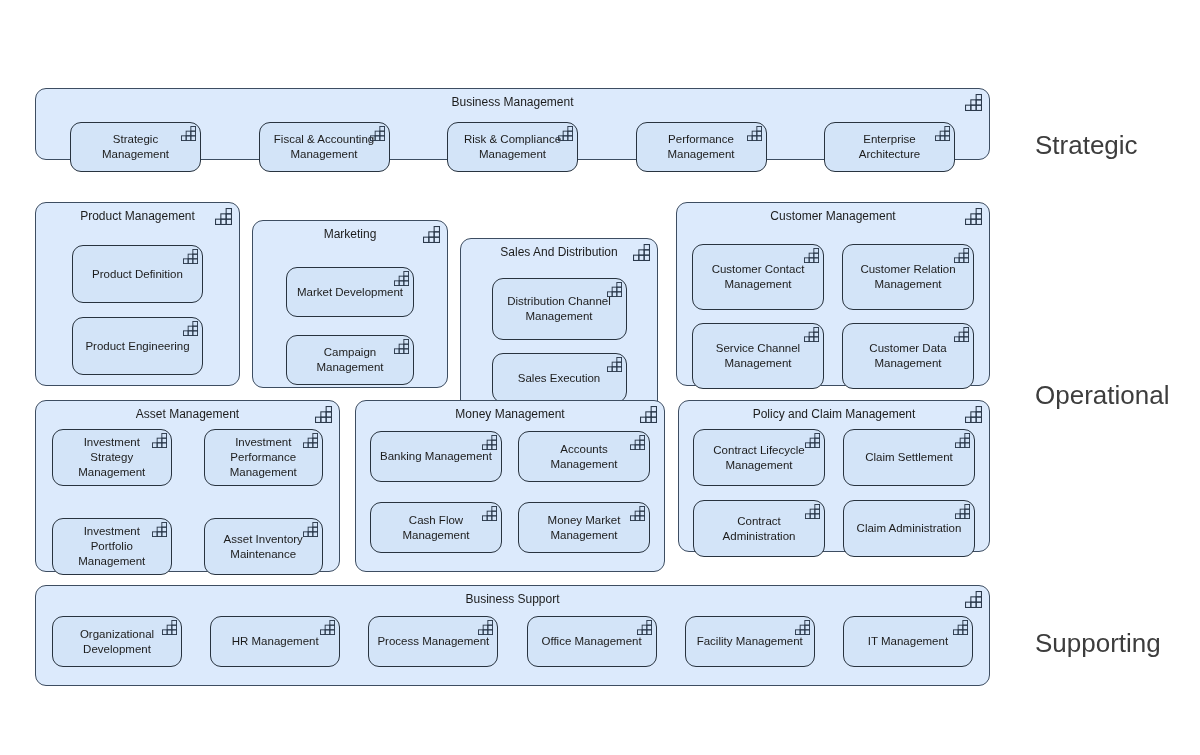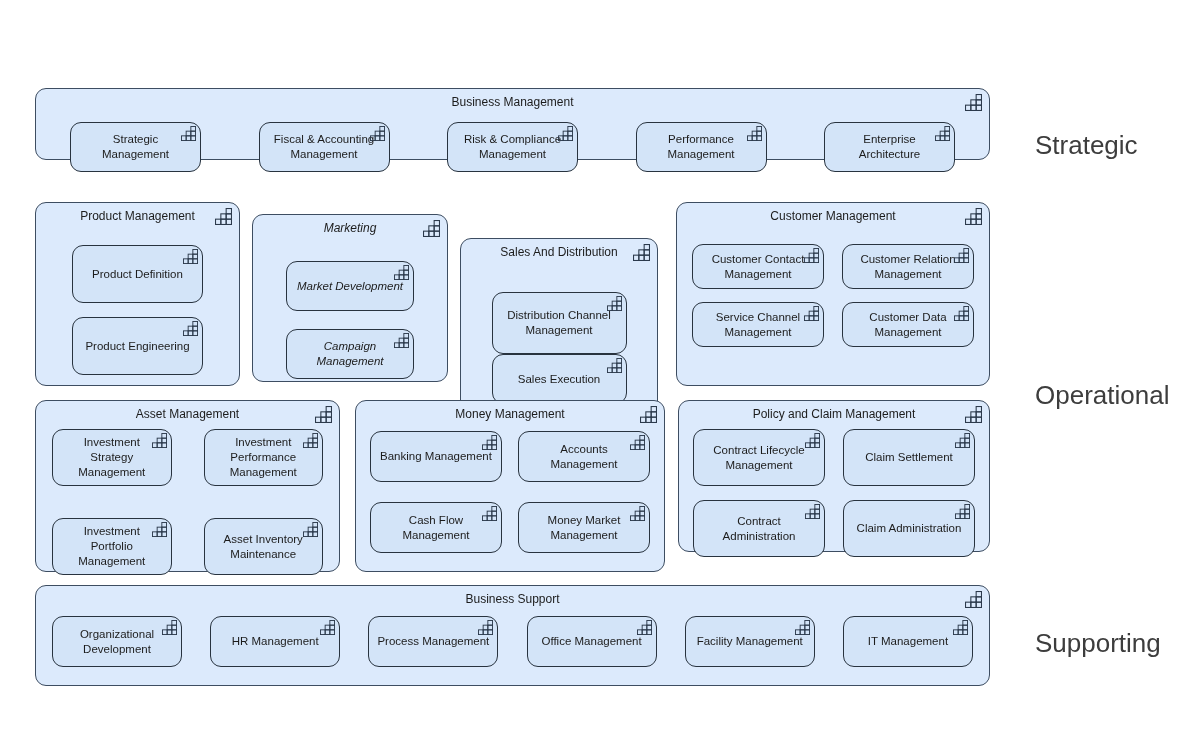--- a/index.html
+++ b/index.html
@@ -49,32 +49,32 @@
 
   
   #g-business-management{left:35px;top:88px;width:955px;height:72px;}
   #g-business-management .hrow{top:33px;padding:0 34px;}
   #g-business-management .box{width:131px;height:50px;}
 
   #g-product-management{left:35px;top:202px;width:205px;height:184px;}
   #g-product-management .vcol{top:42px;gap:14px;}
   #g-product-management .box{width:131px;height:58px;}
 
-  #g-marketing{left:252px;top:214px;width:196px;height:168px;font-style:italic;}
+  #g-marketing{left:252px;top:220px;width:196px;height:168px;}
   #g-marketing .vcol{top:46px;gap:18px;}
   #g-marketing .box{width:128px;height:50px;}
 
   #g-sales-distribution{left:460px;top:202px;width:198px;height:184px;margin-top:36px;}
-  #g-sales-distribution .vcol{top:53px;}
+  #g-sales-distribution .vcol{top:39px;gap:13px;}
   #g-sales-distribution .box{width:135px;height:50px;}
   #g-sales-distribution .box.tall{height:62px;}
 
   #g-customer-management{left:676px;top:202px;width:314px;height:184px;}
   #g-customer-management .grid2{top:41px;padding:0 15px;column-gap:18px;row-gap:13px;}
-  #g-customer-management .box{width:100%;height:45px;}
+  #g-customer-management .box{width:100%;height:66px;}
 
   #g-asset-management{left:35px;top:400px;width:305px;height:172px;}
   #g-asset-management .grid2{top:28px;padding:0 16px;column-gap:10px;row-gap:12px;gap:32px;}
   #g-asset-management .box{width:100%;height:57px;}
 
   #g-money-management{left:355px;top:400px;width:310px;height:172px;}
   #g-money-management .grid2{top:30px;padding:0 14px;column-gap:16px;row-gap:20px;}
   #g-money-management .box{width:100%;height:51px;}
 
   #g-policy-claim-management{left:678px;top:400px;width:312px;height:152px;}

